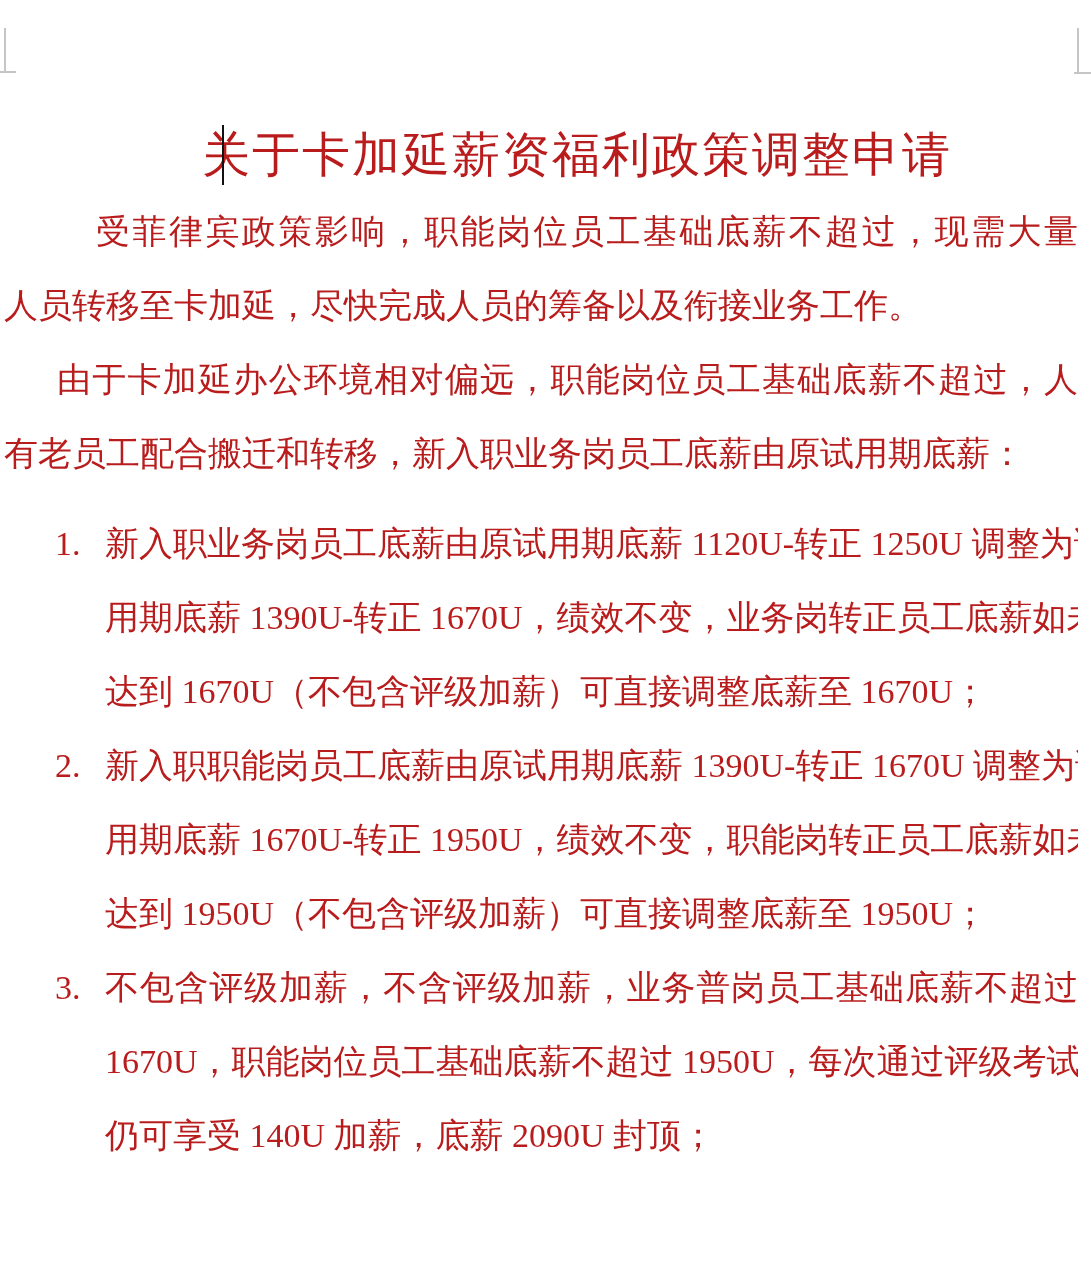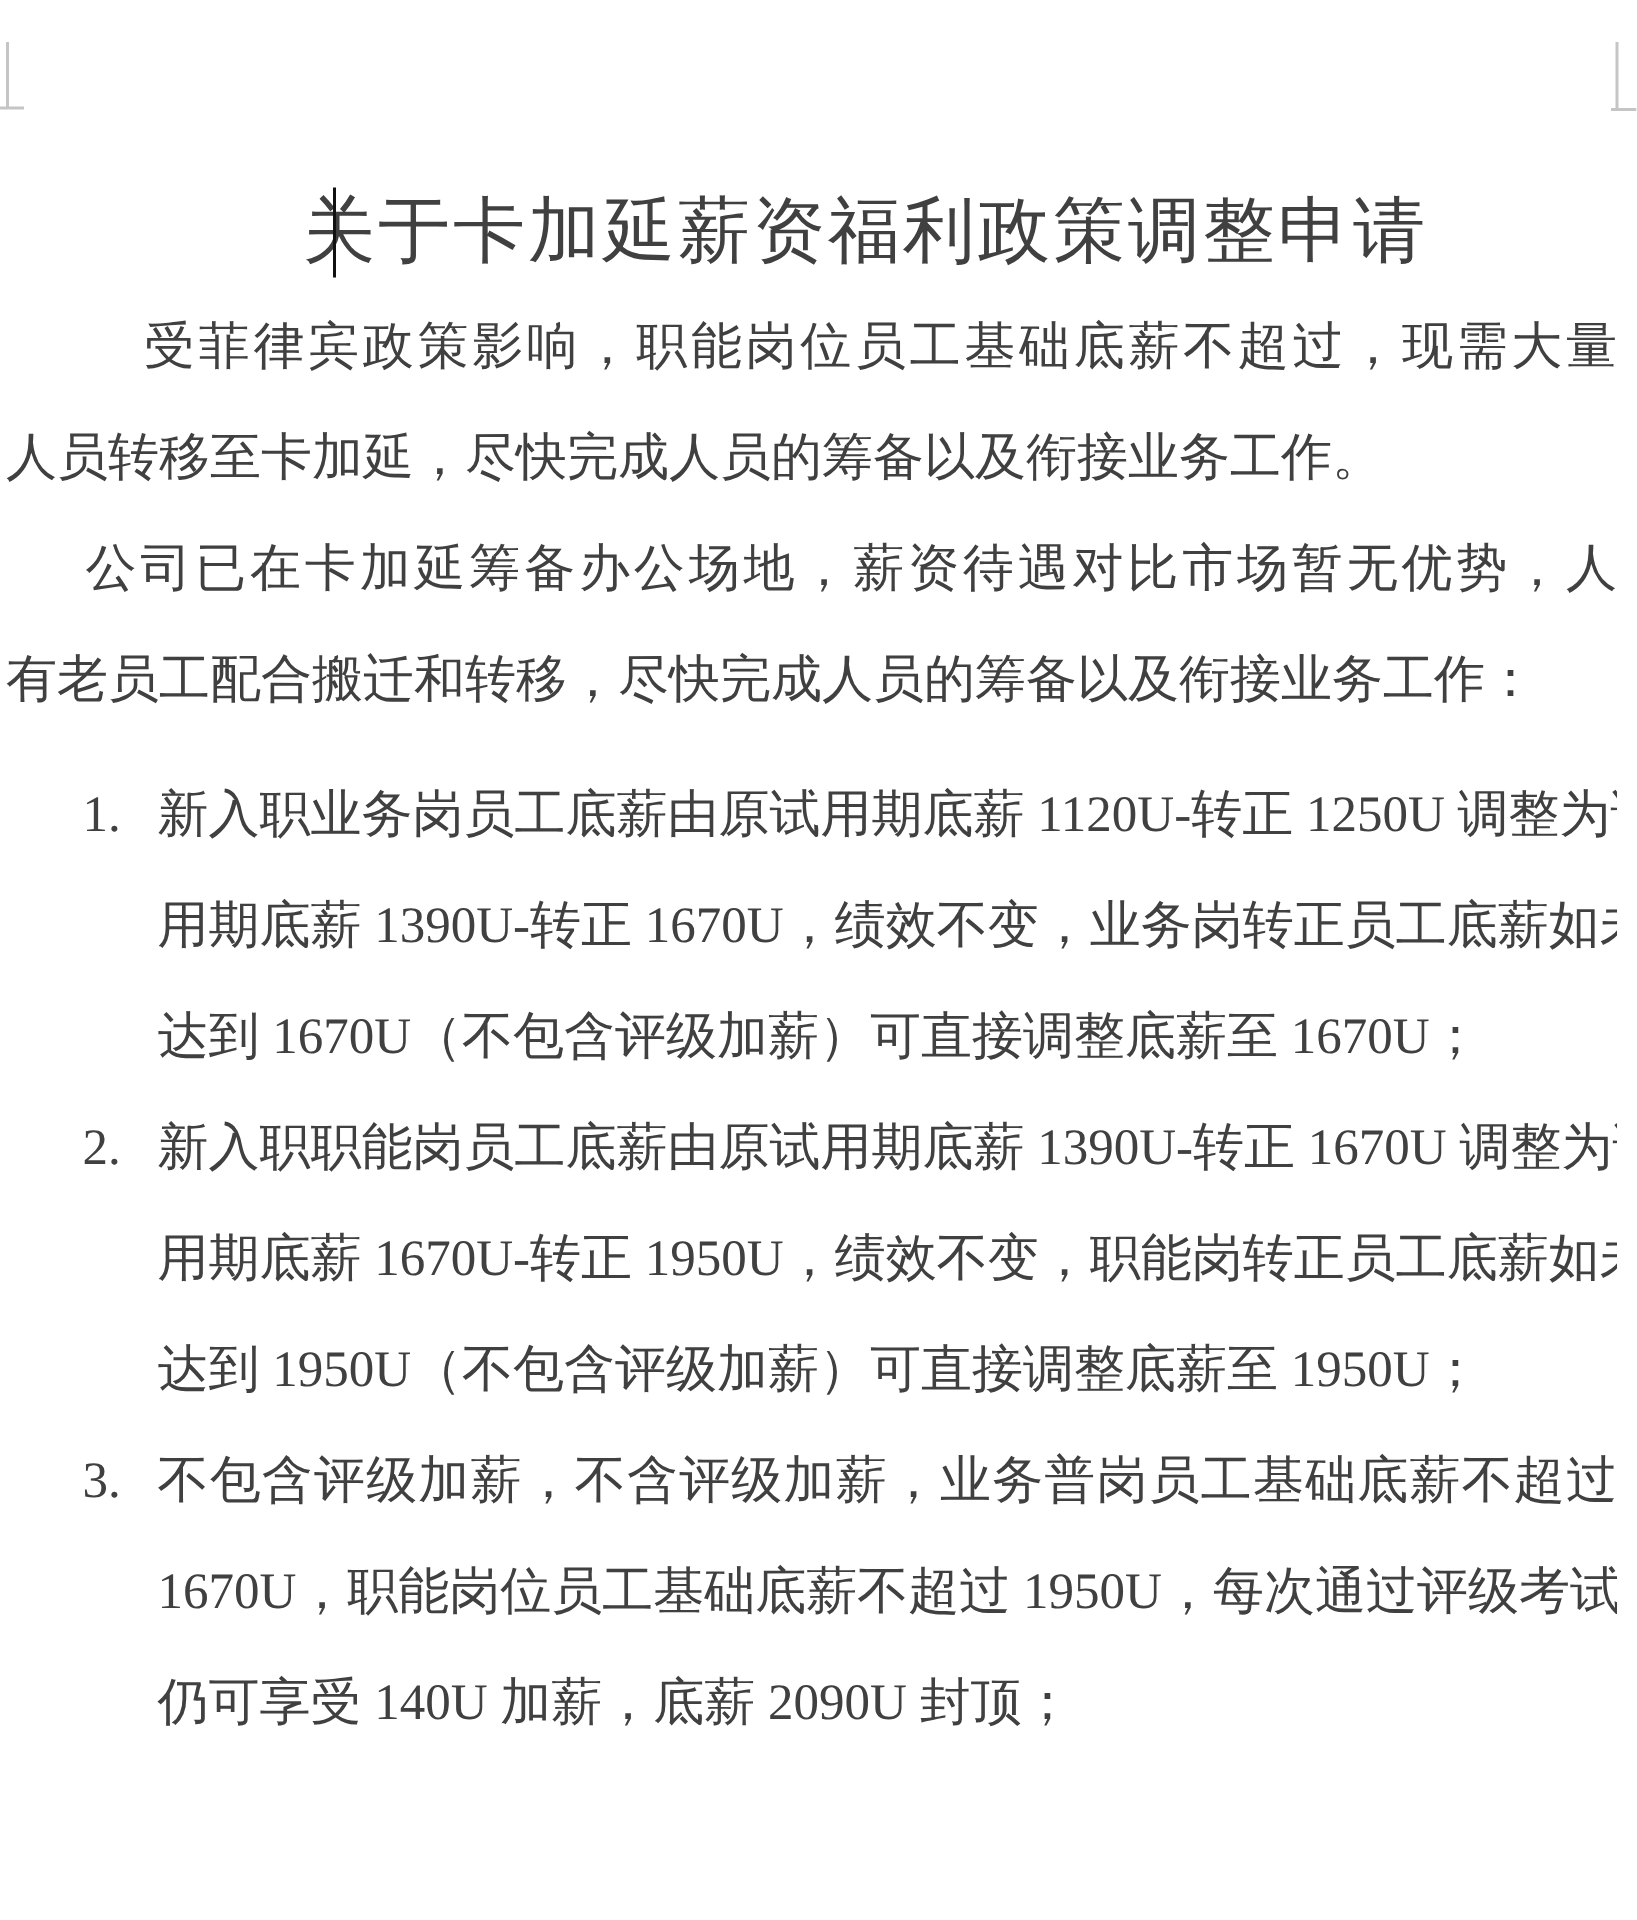--- a/index.html
+++ b/index.html
@@ -9,21 +9,21 @@
     height: 1280px;
     overflow: hidden;
     background: #ffffff;
   }
   .page {
     position: relative;
     width: 1091px;
     height: 1280px;
     background: #ffffff;
     font-family: "Liberation Serif", "DejaVu Serif", serif;
-    color: #404040;
+    color: #b91c1c;
   }
   
   .mark { position: absolute; background: #c5c5c5; }
   .mark-left-v  { left: 4px;    top: 28px; width: 2px;  height: 44px; }
   .mark-left-h  { left: 0;      top: 71px; width: 16px; height: 2px;  }
   .mark-right-v { left: 1077px; top: 28px; width: 2px;  height: 45px; }
   .mark-right-h { left: 1074px; top: 72px; width: 17px; height: 2px;  }
 
   .content {
     position: absolute;
@@ -100,22 +100,22 @@
     </div>
 
     <div class="body-text">
 
       <div class="para">
         <div class="line indent-wide">受菲律宾政策影响，职能岗位员工基础底薪不超过，现需大量</div>
         <div class="line">人员转移至卡加延，尽快完成人员的筹备以及衔接业务工作。</div>
       </div>
 
       <div class="para">
-        <div class="line indent-narrow">公司已在卡加延筹备办公场地，薪资待遇对比市场暂无优势，人</div>
-        <div class="line">有老员工配合搬迁和转移，尽快完成人员的筹备以及衔接业务工作：</div>
+        <div class="line indent-narrow">由于卡加延办公环境相对偏远，职能岗位员工基础底薪不超过，人</div>
+        <div class="line">有老员工配合搬迁和转移，新入职业务岗员工底薪由原试用期底薪：</div>
       </div>
 
       <div class="list">
 
         <div class="item">
           <span class="num">1.</span>
           <div class="line">新入职业务岗员工底薪由原试用期底薪 1120U-转正 1250U 调整为试</div>
           <div class="line">用期底薪 1390U-转正 1670U，绩效不变，业务岗转正员工底薪如未</div>
           <div class="line">达到 1670U（不包含评级加薪）可直接调整底薪至 1670U；</div>
         </div>

